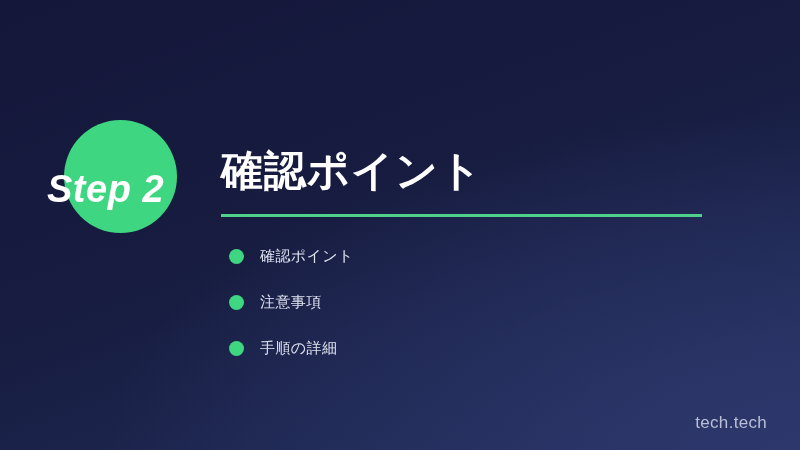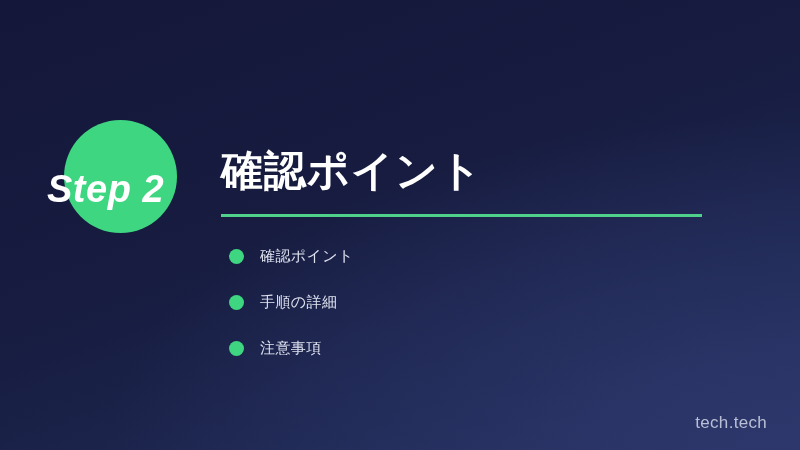--- a/index.html
+++ b/index.html
@@ -128,23 +128,23 @@
     <div class="title-rule"></div>
   </div>
 
   <ul class="bullet-list">
     <li class="bullet-item">
       <span class="bullet-dot"></span>
       <span class="bullet-text">確認ポイント</span>
     </li>
     <li class="bullet-item">
       <span class="bullet-dot"></span>
-      <span class="bullet-text">手順の詳細</span>
+      <span class="bullet-text">注意事項</span>
     </li>
     <li class="bullet-item">
       <span class="bullet-dot"></span>
-      <span class="bullet-text">注意事項</span>
+      <span class="bullet-text">手順の詳細</span>
     </li>
   </ul>
 
   <div class="footer-brand">tech.tech</div>
 
 </div>
 
 </body></html>

